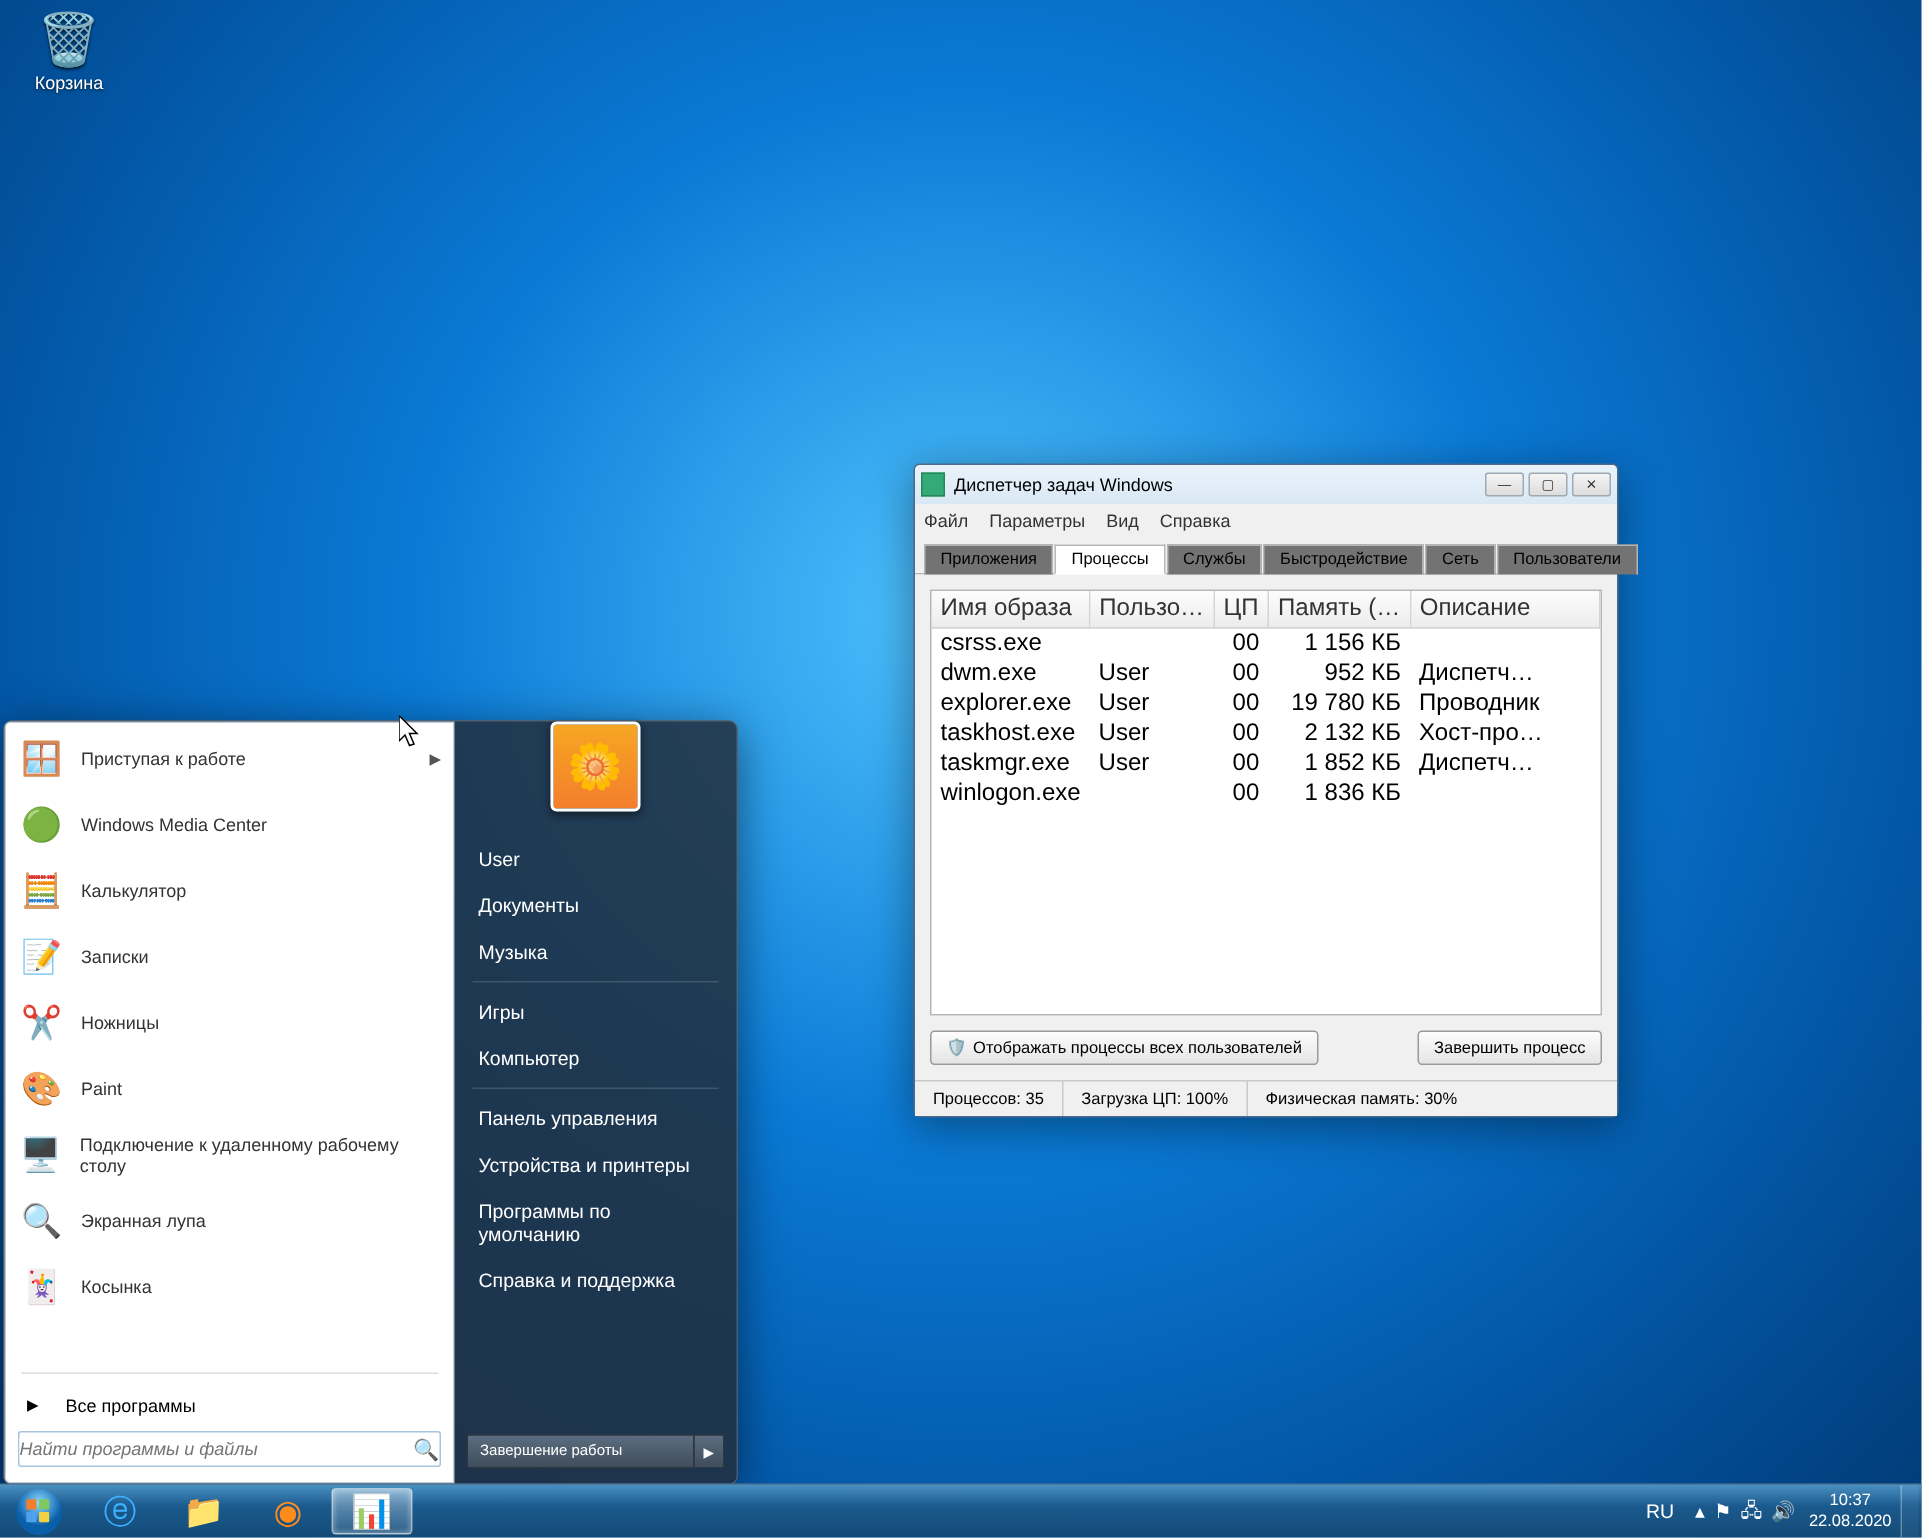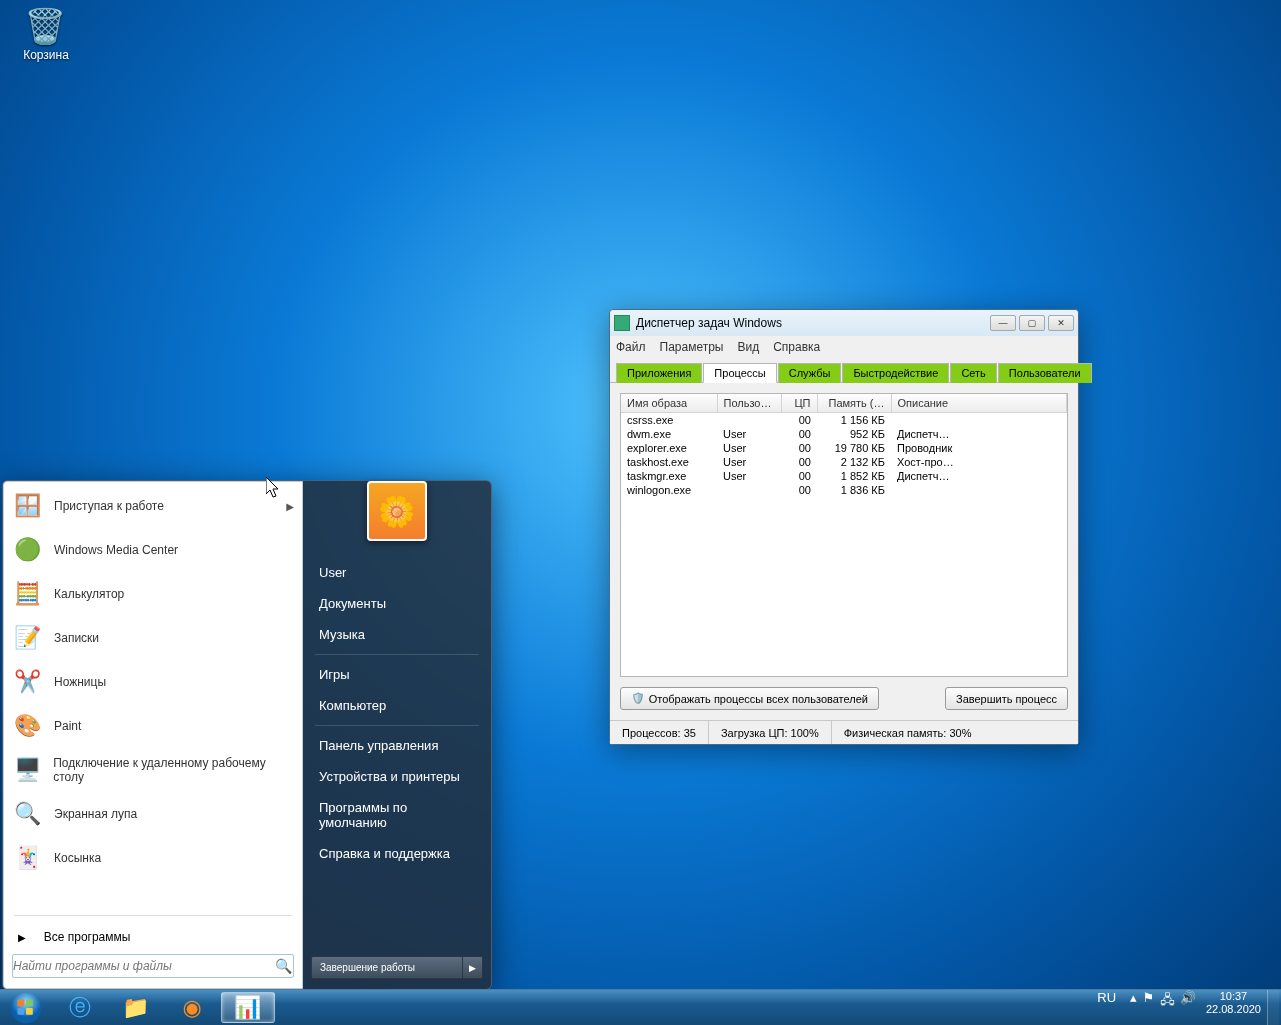--- a/index.html
+++ b/index.html
@@ -34,40 +34,40 @@
 .shutdown-btn { flex: 1; background: linear-gradient(#5b6d7f,#3f4d5c); border: 1px solid #2d3742; color: #fff; font-size: 10px; padding: 5px 8px; cursor: pointer; border-radius: 2px 0 0 2px; text-align:left; }
 .shutdown-arrow { width: 20px; background: linear-gradient(#5b6d7f,#3f4d5c); border: 1px solid #2d3742; border-left: none; color: #fff; display:flex; align-items:center; justify-content:center; cursor:pointer; border-radius:0 2px 2px 0; font-size: 9px; }
 
 
 .taskbar { position: absolute; left: 0; bottom: 0; width: 100%; height: 36px; background: linear-gradient(#4a90c2,#1b5a8e 40%,#134a76); display: flex; align-items: stretch; border-top: 1px solid rgba(255,255,255,.25); }
 .orb { width: 52px; display:flex; align-items:center; justify-content:center; cursor:pointer; }
 .orb svg { width: 34px; height: 34px; }
 .task-icons { display:flex; align-items:stretch; }
 .task-btn { width: 54px; margin: 2px 1px; border-radius: 3px; display:flex; align-items:center; justify-content:center; border: 1px solid transparent; cursor:pointer; font-size:22px; }
 .task-btn.active { background: linear-gradient(rgba(255,255,255,.4),rgba(255,255,255,.1)); border-color: rgba(255,255,255,.5); box-shadow: inset 0 0 4px rgba(255,255,255,.5); }
-.tray { margin-left: auto; display:flex; align-items:flex-start; color:#fff; font-size:11px; padding-right:2px; }
+.tray { margin-left: auto; display:flex; align-items:center; color:#fff; font-size:11px; padding-right:2px; }
 .tray-ic { margin: 0 3px; cursor:pointer; font-size:13px; }
 .tray-sep { width:8px; }
 .clock { text-align:center; line-height:1.2; margin: 0 6px; }
 .show-desktop { width: 12px; height: 100%; border-left: 1px solid rgba(255,255,255,.3); background: rgba(255,255,255,.05); cursor:pointer; }
 
 
 .tm-window { position: absolute; left: 609px; top: 309px; width: 470px; height: 436px; background: #f0f0f0; border: 1px solid #4a6a8a; border-radius: 4px; box-shadow: 0 6px 30px rgba(0,0,0,.4); display:flex; flex-direction:column; }
 .tm-title { height: 26px; background: linear-gradient(#eaf3fb,#d9e8f5); display:flex; align-items:center; padding: 0 4px; font-size:12px; border-radius: 4px 4px 0 0; }
 .tm-title .tm-icon { width:16px; height:16px; margin-right:6px; background:#3a7; border:1px solid #285; }
 .tm-title-buttons { margin-left:auto; display:flex; gap:3px; }
 .tm-tbtn { width: 26px; height:16px; background: linear-gradient(#f4f4f4,#ddd); border:1px solid #a0a8b0; border-radius:2px; display:flex;align-items:center;justify-content:center; font-size:9px; color:#333; cursor:pointer; }
 .tm-menu { height: 22px; background:#f0f0f0; display:flex; align-items:center; padding: 0 6px; font-size:12px; gap:14px; color:#333; }
 .tm-menu span{cursor:pointer;}
 .tm-tabs { display:flex; padding: 4px 6px 0; font-size:11px; border-bottom:1px solid #b6b6b6; background:#f0f0f0; }
-.tm-tab { padding: 3px 10px; border:1px solid #b6b6b6; border-bottom:none; background:#84cc16; margin-right:1px; cursor:pointer; position:relative; top:1px; }
+.tm-tab { padding: 3px 10px; border:1px solid #b6b6b6; border-bottom:none; background:#737373; margin-right:1px; cursor:pointer; position:relative; top:1px; }
 .tm-tab.active { background:#fff; border-bottom:1px solid #fff; }
 .tm-body { flex:1; background:#f0f0f0; padding: 10px; display:flex; flex-direction:column; }
 .tm-grid-wrap { flex:1; border:1px solid #b6b6b6; background:#fff; overflow:hidden; }
-.tm-grid { width:100%; border-collapse:collapse; font-size:11px; }
+.tm-grid { width:100%; border-collapse:collapse; font-size:16px; }
 .tm-grid th { text-align:left; padding:3px 6px; background:linear-gradient(#fdfdfd,#ececec); border-right:1px solid #d4d4d4; border-bottom:1px solid #d4d4d4; font-weight:normal; color:#333; cursor:pointer; white-space:nowrap; overflow:hidden; }
 .tm-grid td { padding:1px 6px; white-space:nowrap; overflow:hidden; }
 .tm-grid td.num, .tm-grid th.num { text-align:right; }
 .tm-btns { display:flex; margin-top:10px; gap:12px; }
 .tm-btn { font-size:11px; padding:4px 10px; background:linear-gradient(#fdfdfd,#e4e4e4); border:1px solid #9a9a9a; border-radius:3px; cursor:pointer; display:flex; align-items:center; gap:4px; }
 .tm-btn.right { margin-left:auto; }
 .tm-status { height:24px; border-top:1px solid #c8c8c8; background:#f0f0f0; display:flex; align-items:center; font-size:11px; }
 .tm-status span { padding: 0 12px; border-right:1px solid #c8c8c8; height:100%; display:flex; align-items:center;}
 .tm-status span:last-child { border-right:none; }
 

